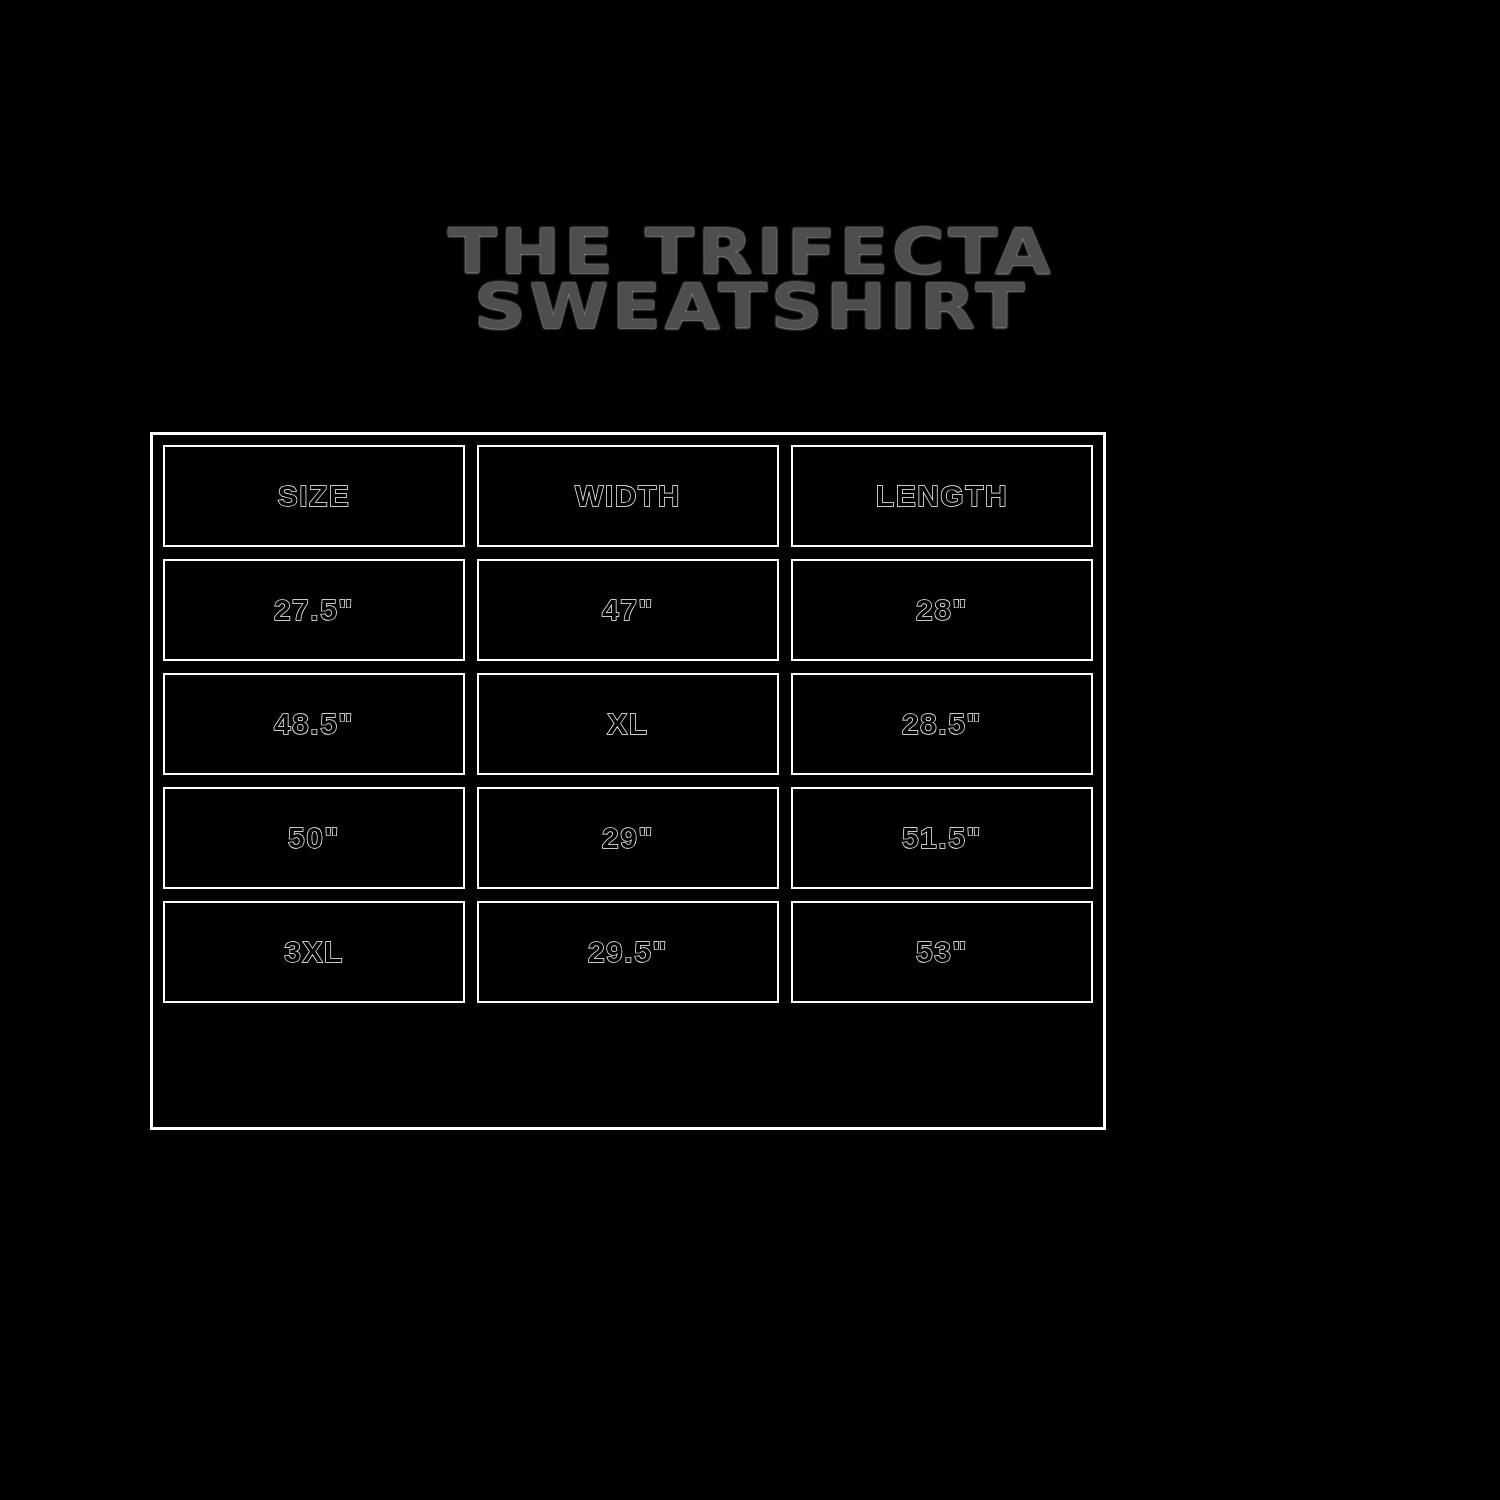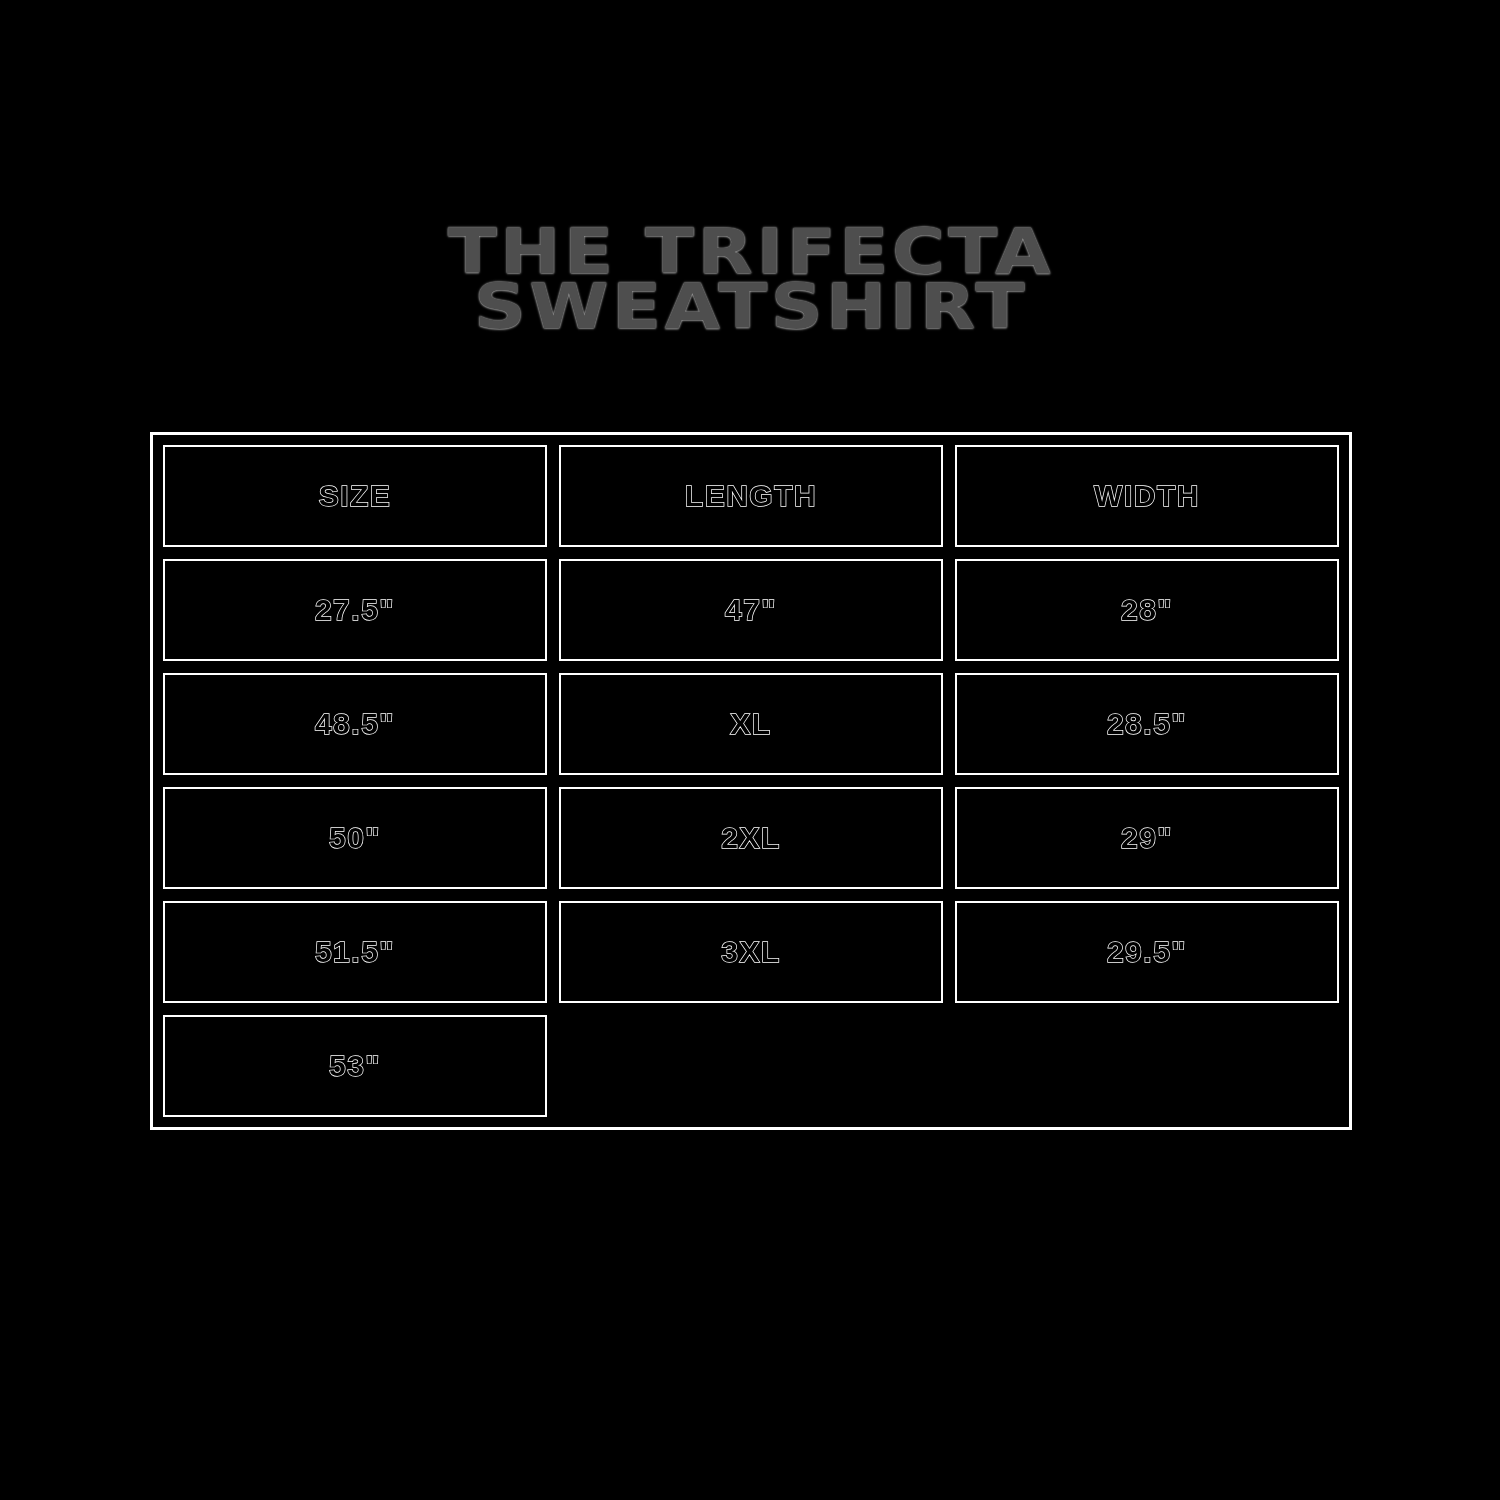--- a/index.html
+++ b/index.html
@@ -34,21 +34,21 @@
     color: #4e4e4e;
     white-space: nowrap;
     text-shadow: 0 0 2px rgba(255,255,255,0.70), 0 1px 2px rgba(255,255,255,0.35);
   }
 
   
   .size-table {
     position: absolute;
     left: 150px;
     top: 432px;
-    width: 1202px;
+    width: 956px;
     height: 698px;
     box-sizing: border-box;
     border: 3px solid #ffffff;
     background: #000000;
     display: grid;
     grid-template-columns: repeat(3, 1fr);
     grid-template-rows: repeat(6, 1fr);
     gap: 12px;
     padding: 10px;
   }
@@ -73,33 +73,32 @@
 <body>
 
 <div class="title-block">
   <div class="title-line">THE TRIFECTA</div>
   <div class="title-line">SWEATSHIRT</div>
 </div>
 
 <div class="size-table">
 
   <div class="cell">SIZE</div>
+  <div class="cell">WIDTH</div>
   <div class="cell">LENGTH</div>
-  <div class="cell">WIDTH</div>
 
   <div class="cell">27.5"</div>
   <div class="cell">47"</div>
 
   <div class="cell">28"</div>
   <div class="cell">48.5"</div>
 
   <div class="cell">XL</div>
   <div class="cell">28.5"</div>
   <div class="cell">50"</div>
 
-  <div class="cell">2XL</div>
   <div class="cell">29"</div>
   <div class="cell">51.5"</div>
 
   <div class="cell">3XL</div>
   <div class="cell">29.5"</div>
   <div class="cell">53"</div>
 </div>
 
 </body></html>

